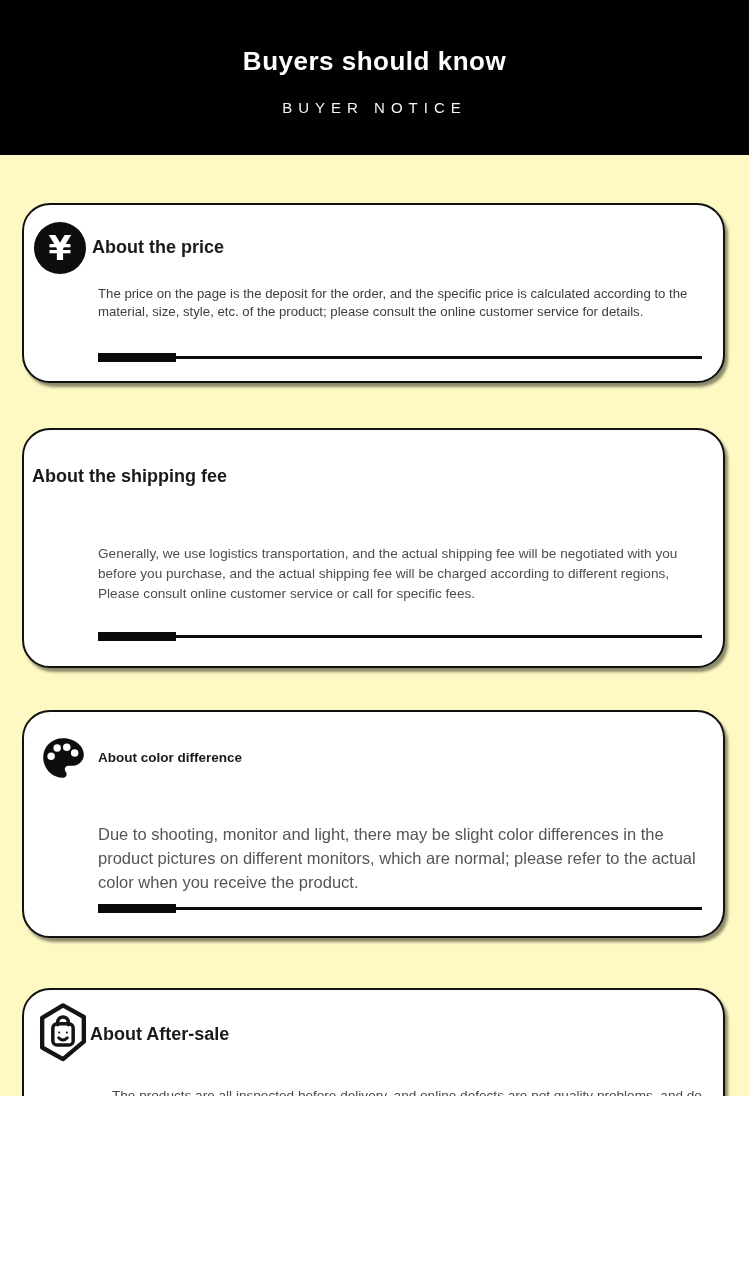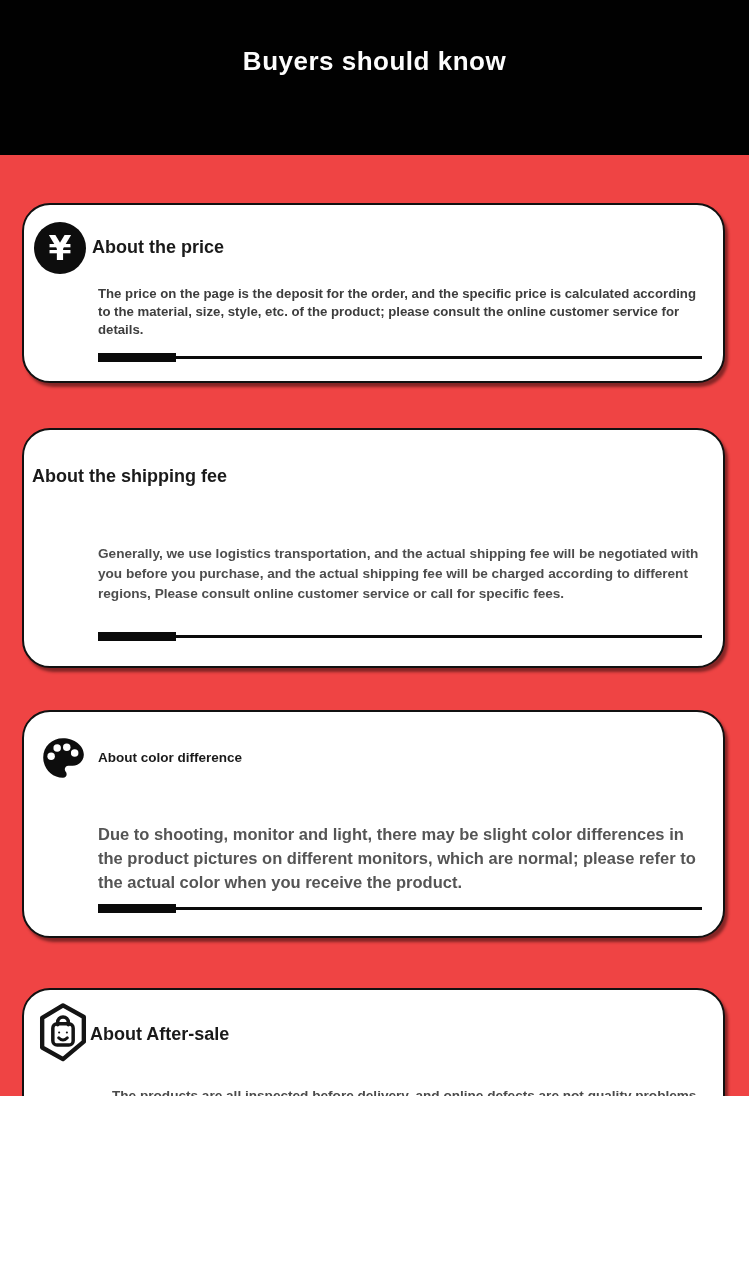--- a/index.html
+++ b/index.html
@@ -1,21 +1,21 @@
 <!DOCTYPE html>
 <html><head>
 <meta charset="utf-8">
 <style>
   * { margin: 0; padding: 0; box-sizing: border-box; }
   html, body { background: #ffffff; }
   .page {
     position: relative;
     width: 749px;
     height: 1096px;
-    background: #ef4444;
+    background: #fef9c3;
     font-family: "Liberation Sans", sans-serif;
     overflow: hidden;
   }
   
   .header {
     position: absolute;
     left: 0; top: 0;
     width: 749px; height: 155px;
     background: #010101;
   }
@@ -58,21 +58,21 @@
     position: absolute;
     color: #1a1a1a;
     font-weight: 700;
     white-space: nowrap;
   }
   .title-lg { font-size: 18px; }
   .title-sm { font-size: 13.5px; }
 
   .card-body {
     position: absolute;
-    font-weight: 700;
+    font-weight: 400;
     text-align: left;
   }
   .body-1 { left: 74px; top: 80px;  width: 608px; font-size: 13.2px; line-height: 18px; color: #3d3d3d; }
   .body-2 { left: 74px; top: 98px;  width: 616px; font-size: 13.6px; line-height: 20px; color: #4d4d4d; margin-top: 16px; }
   .body-3 { left: 74px; top: 90px;  width: 606px; font-size: 16.5px; line-height: 24px; color: #555555; margin-top: 20px; }
   .body-4 { left: 88px; top: 96px;  width: 594px; font-size: 13.6px; line-height: 20px; color: #4a4a4a; }
 
   
   .divider {
     position: absolute;
@@ -122,20 +122,21 @@
   .title-color     { left: 74px; top: 38px; }
   .title-aftersale { left: 66px; top: 34px; }
 </style>
 </head>
 <body>
 
 <div class="page">
 
   <div class="header">
     <div class="header-title">Buyers should know</div>
+    <div class="header-subtitle">BUYER NOTICE</div>
   </div>
 
   <div class="card card-price">
     <div class="yen-circle">
       <span class="yen-glyph">¥</span>
     </div>
     <div class="card-title title-lg title-price">About the price</div>
     <div class="card-body body-1">The price on the page is the deposit for the order, and the specific price is calculated according to the material, size, style, etc. of the product; please consult the online customer service for details.</div>
     <div class="divider div-1">
       <span class="divider-thick"></span>

